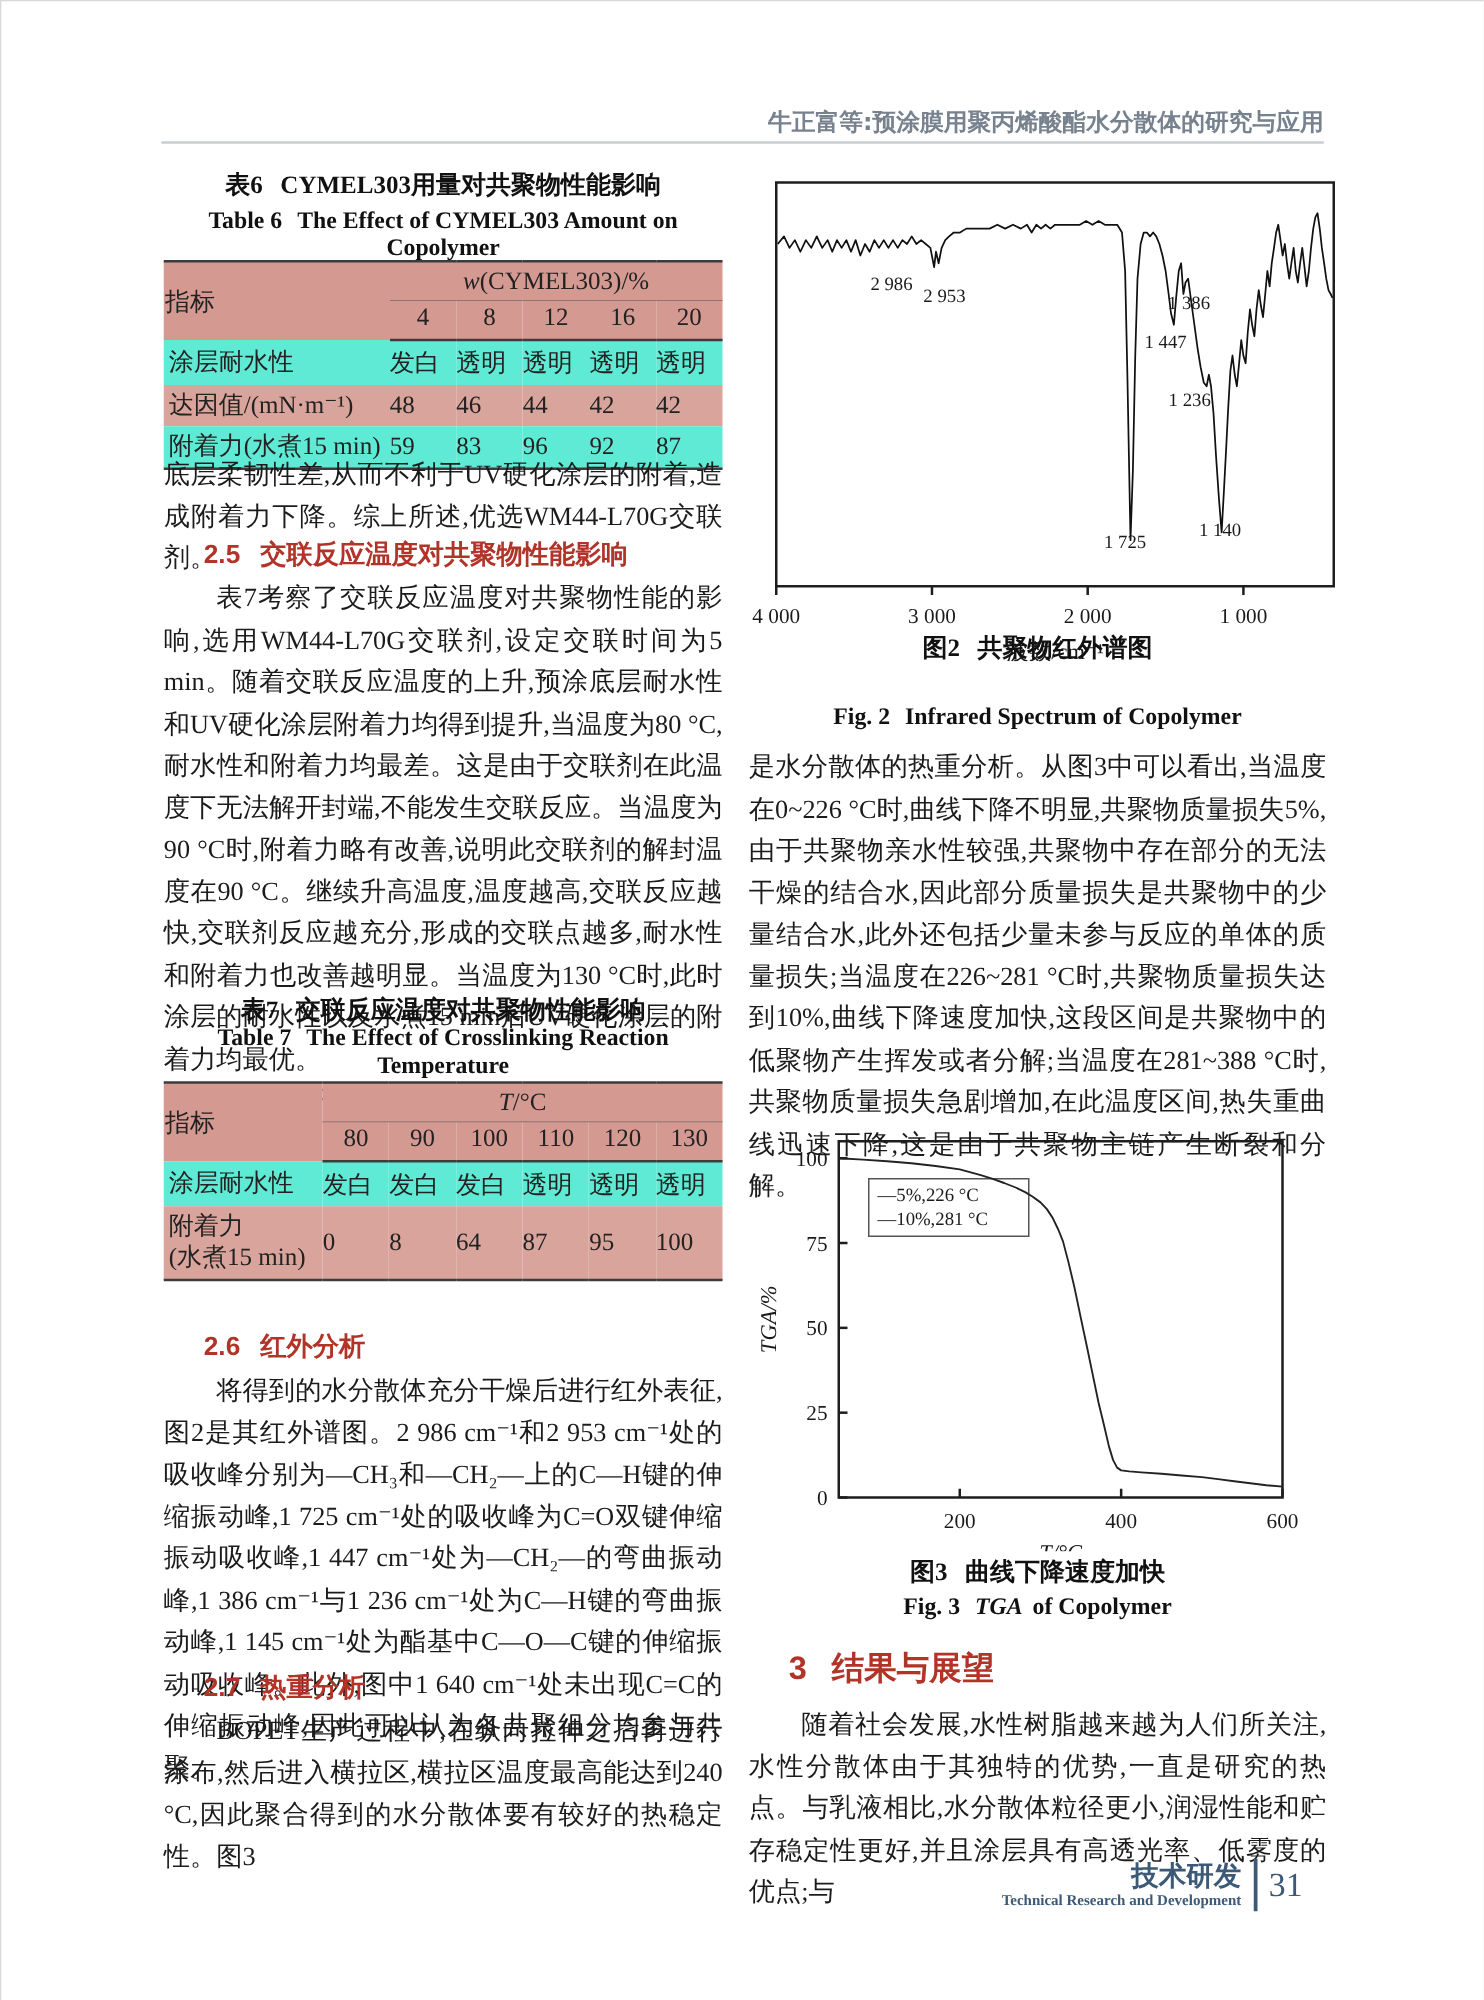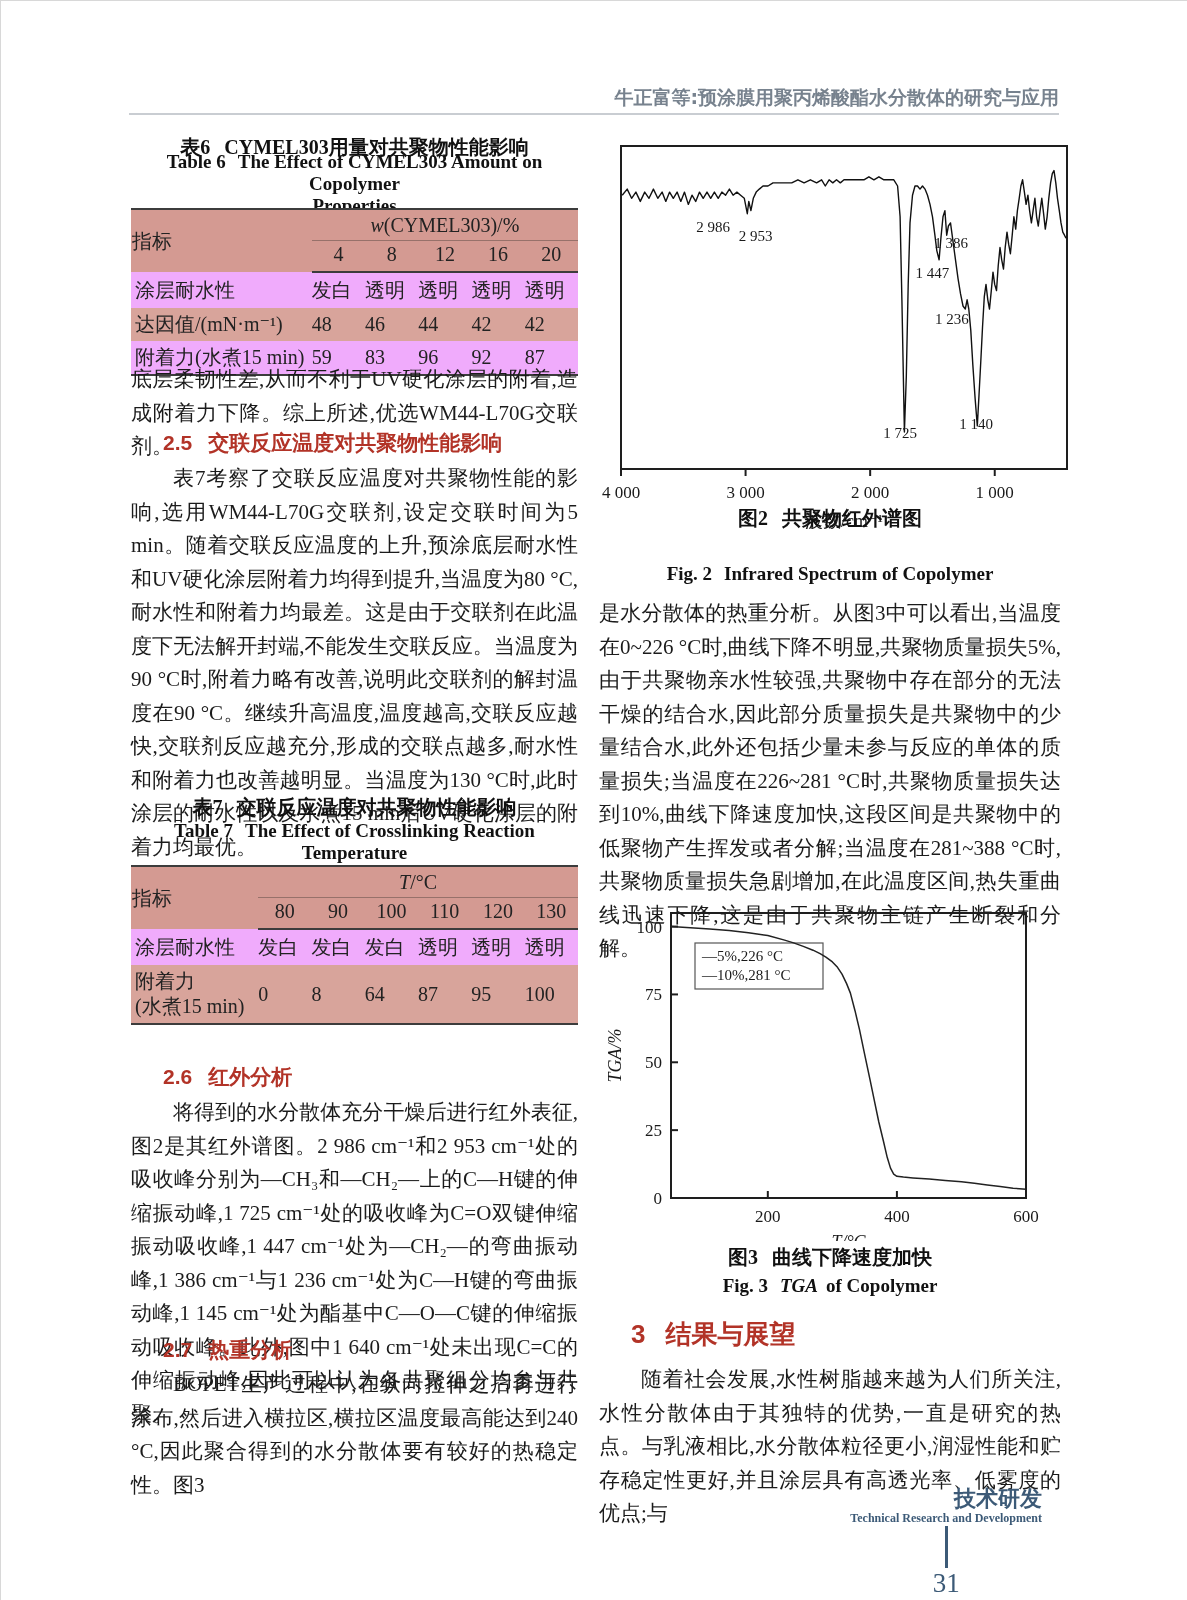--- a/index.html
+++ b/index.html
@@ -32,43 +32,43 @@
        border-top:2px solid #3c3c3c;border-bottom:2px solid #3c3c3c;
        font-size:20px;color:#222;}
   table.ptable th{font-weight:400;}
   .hrow th,.hrow2 th{background:#d49a92;}
   th.stub{text-align:left;vertical-align:middle;}
   th.group{text-align:center;padding:4px 0 3px;border-bottom:1px solid #97716a;}
   .hrow2 th{text-align:center;padding:2px 0 5px;border-bottom:2px solid #3c3c3c;}
   td.rlabel{text-align:left;padding:4px 2px 4px 4px;white-space:pre-line;line-height:25px;}
   td.val{text-align:left;padding:4px 0;}
   tr.shaded td{background:#d8a49b;}
-  tr.plain td{background:#f0abfc;margin-top:24px;}
+  tr.plain td{background:#5eead4;margin-top:24px;}
   
   svg text{font-family:"Liberation Serif","DejaVu Serif",serif;fill:#1a1a1a;}
   
-  .footer{right:146px;top:1486px;display:flex;align-items:center;flex-direction:column;}
+  .footer{right:146px;top:1486px;display:flex;align-items:center;}
   .footer .flabels{text-align:right;}
   .f-zh{font-family:"Liberation Sans","DejaVu Sans",sans-serif;font-weight:700;font-size:22px;color:#3c5a77;line-height:24px;}
   .f-en{font-size:12px;font-weight:700;color:#3c5a77;line-height:15px;}
   .f-bar{width:3px;height:42px;background:#3c5a77;margin:0 9px 0 10px;}
   .f-num{font-size:27px;color:#3c5a77;}
 </style>
 </head>
 <body>
 
 <div id="page">
 
   <div class="abs runhead">牛正富等:预涂膜用聚丙烯酸酯水分散体的研究与应用</div>
   <div class="abs headrule"></div>
 
   <div class="abs leftcol cap-zh" style="top:133px">
     <span class="cap-label">表6</span><span>CYMEL303用量对共聚物性能影响</span>
   </div>
-  <div class="abs leftcol cap-en" style="top:150px">
+  <div class="abs leftcol cap-en" style="top:165px">
     <div><span class="cap-label">Table 6</span><span>The Effect of CYMEL303 Amount on Copolymer</span></div>
     <div>Properties</div>
   </div>
   <div class="abs leftcol" style="top:207px">
     <table class="ptable" id="table6">
         <thead>
           <tr class="hrow">
             <th class="stub" rowspan="2" style="width:40%">指标</th>
             <th class="group" colspan="5"><i>w</i>(CYMEL303)/%</th>
           </tr>

